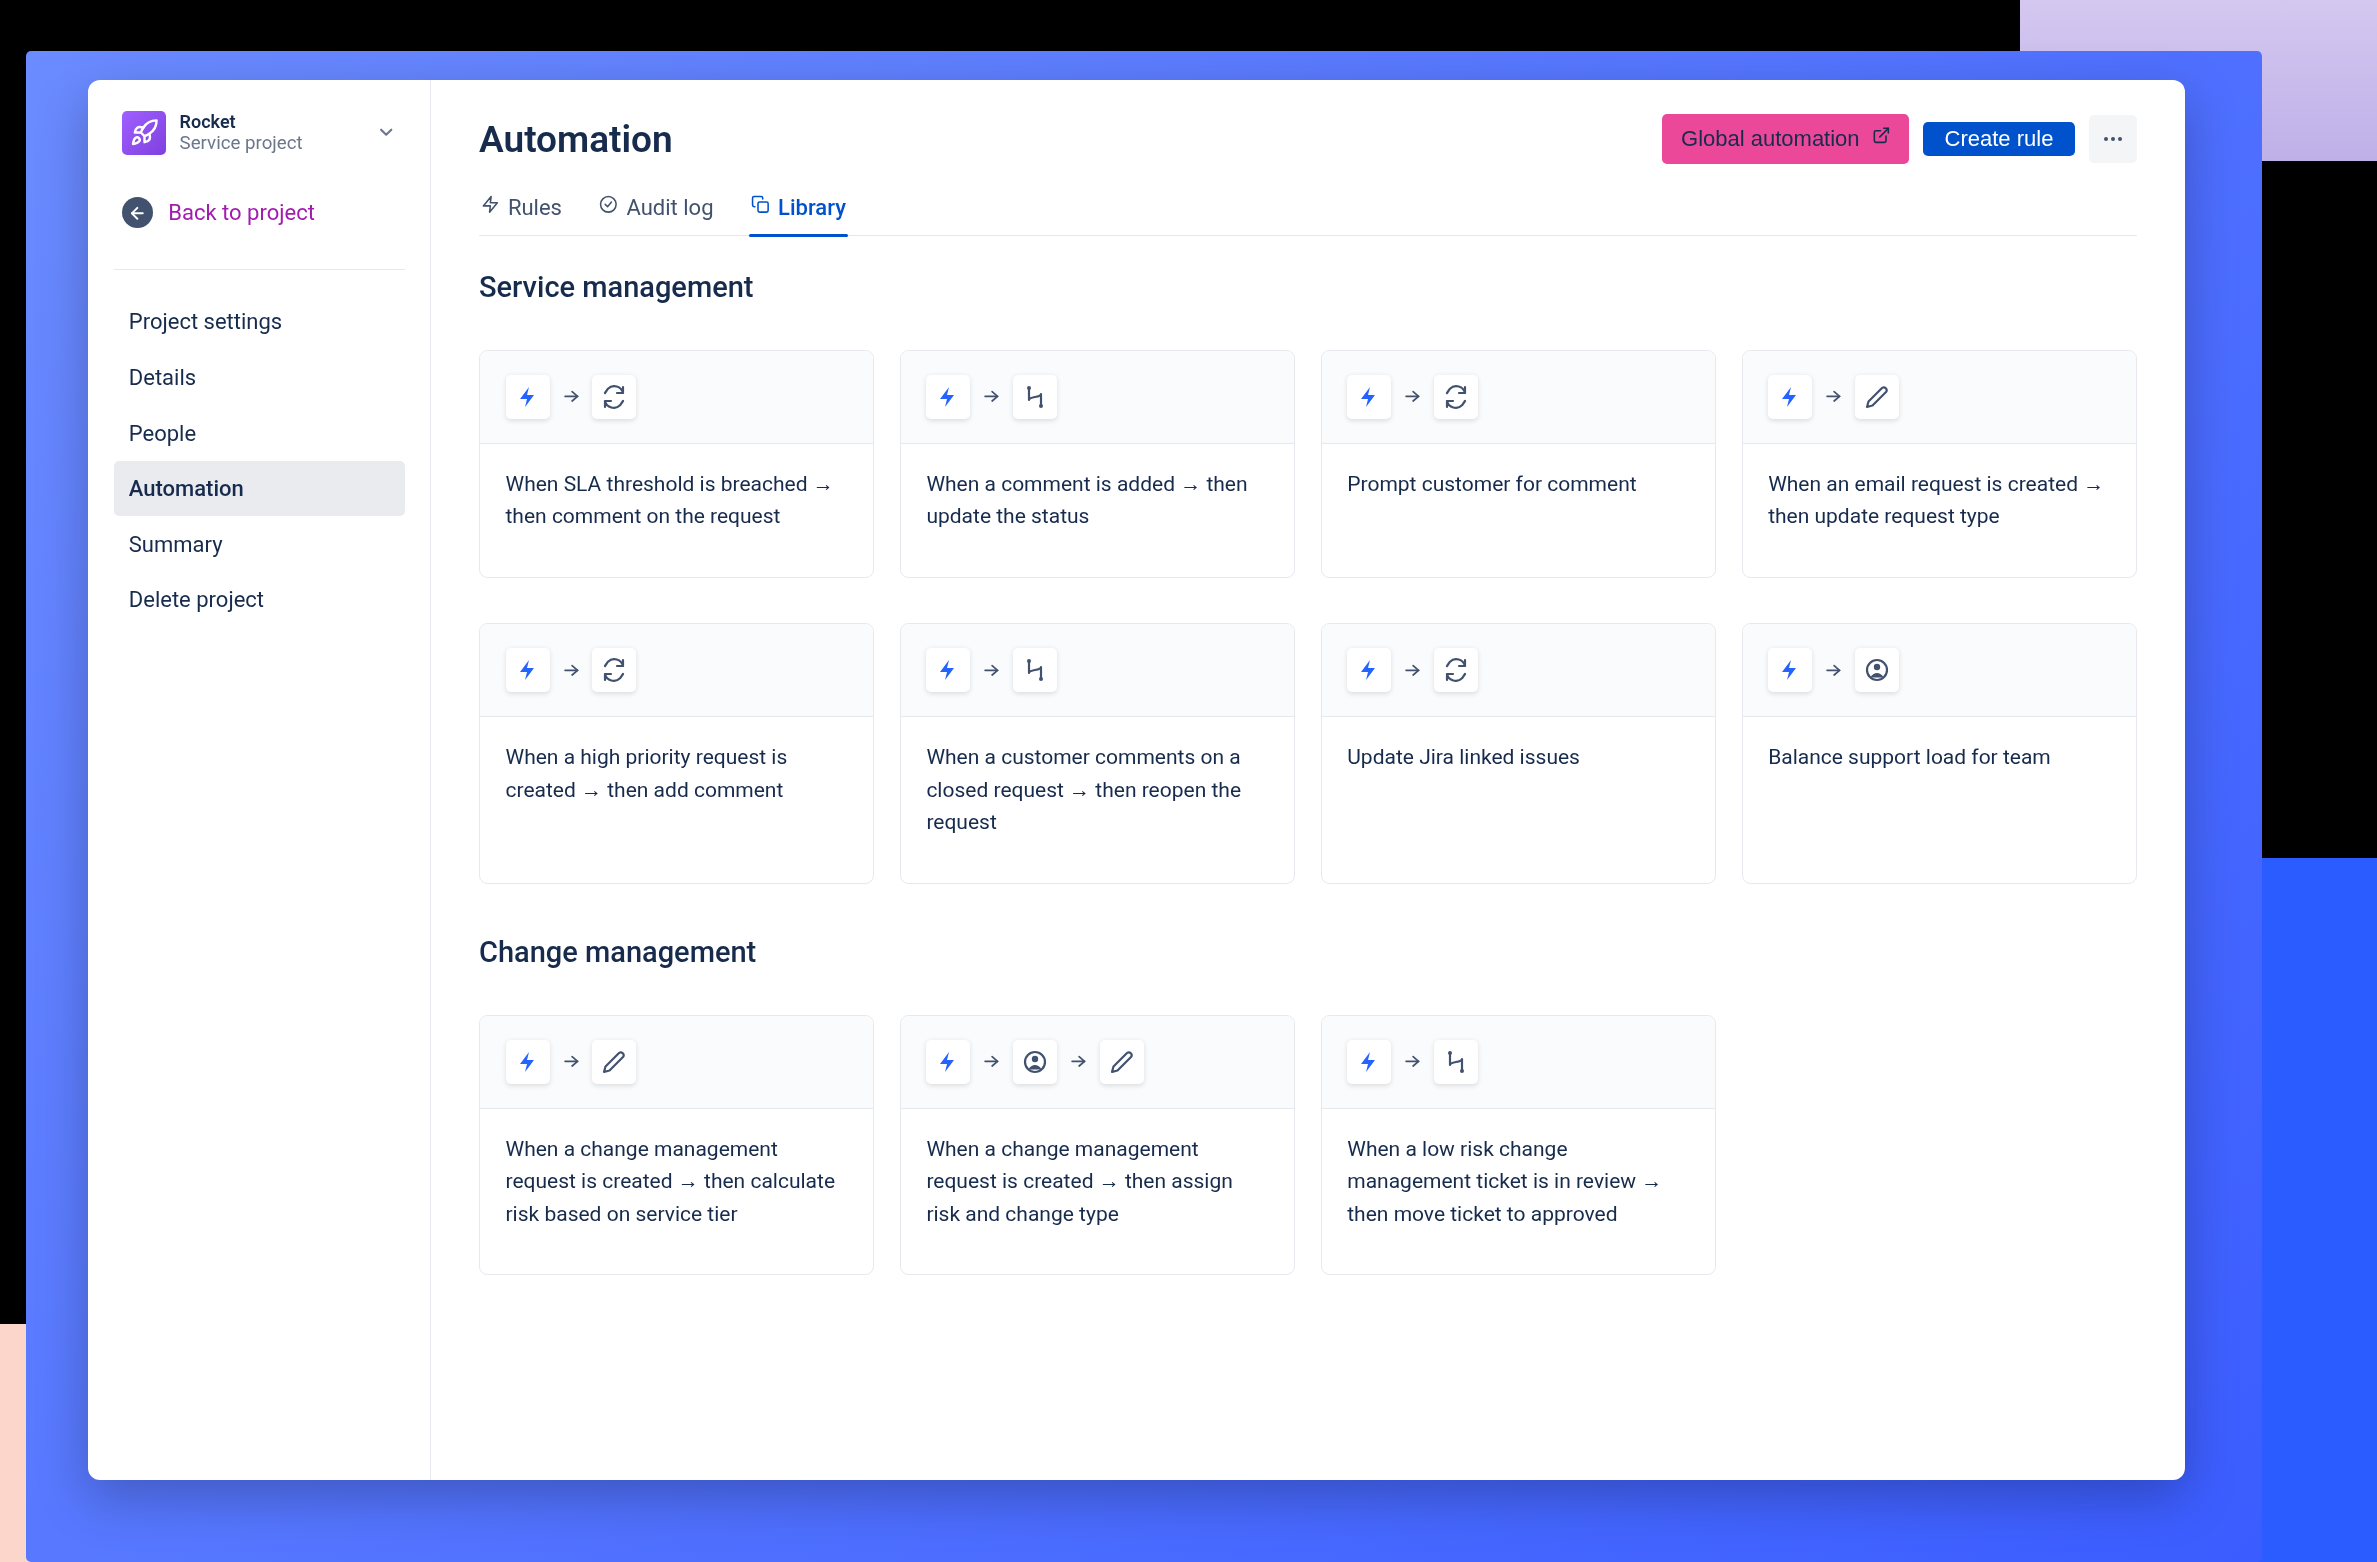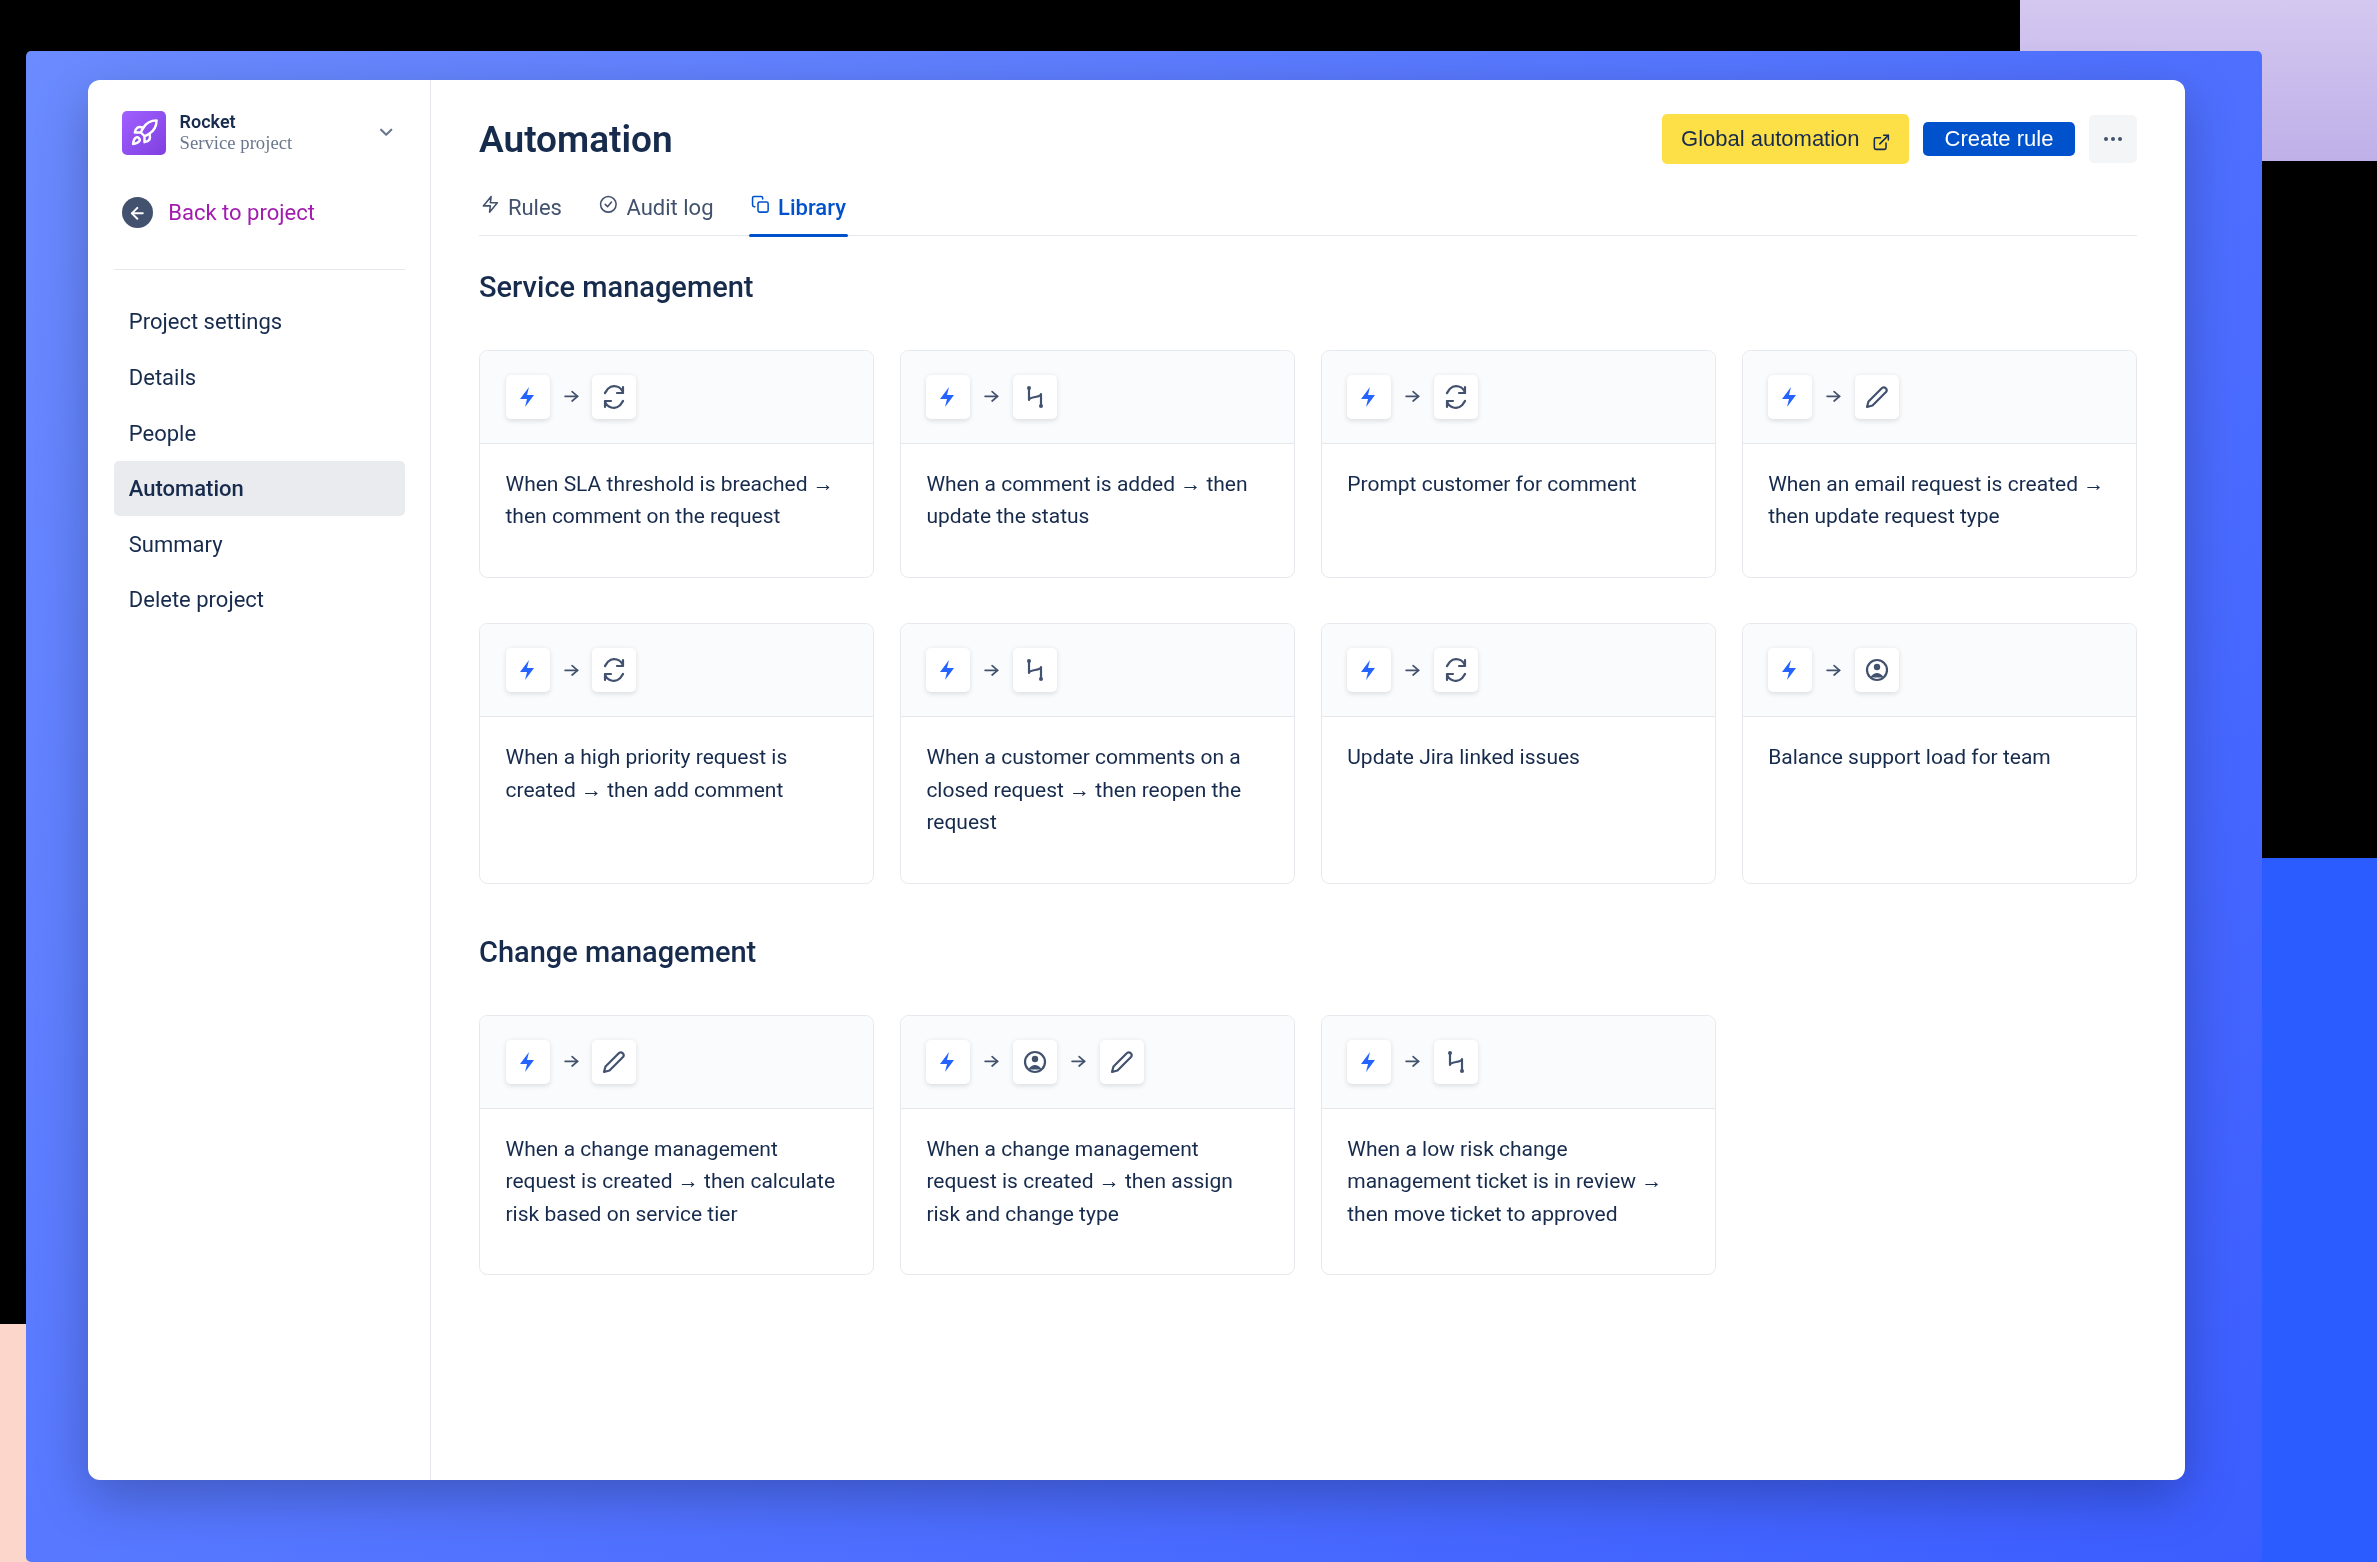--- a/index.html
+++ b/index.html
@@ -14,39 +14,39 @@
 
 .app-window { position: absolute; top: 80px; left: 88px; right: 192px; bottom: 82px; background: #fff; border-radius: 12px; box-shadow: 0 17px 51px rgba(0,0,0,0.25); display: flex; overflow: hidden; }
 
 
 .sidebar { width: 343px; border-right: 1.7px solid #e5e8ec; padding: 25.5px 25.5px 25.5px 25.5px; display: flex; flex-direction: column; }
 .project-header { display: flex; align-items: center; gap: 13.6px; padding: 5.1px 8.5px; border-radius: 5.1px; }
 .project-icon { width: 44px; height: 44px; border-radius: 5.1px; background: linear-gradient(135deg, #a060ff, #8040e0); display: flex; align-items: center; justify-content: center; flex-shrink: 0; }
 .project-rocket { color: #fff; }
 .project-meta { flex: 1; }
 .project-name { font-weight: 600; font-size: 18px; color: #172b4d; line-height: 1.2; }
-.project-subtitle { font-size: 18.7px; color: #6b778c; font-family: Liberation Serif, serif; }
+.project-subtitle { font-size: 18.7px; color: #6b778c; }
 .project-chevron { color: #6b778c; }
 
 .back-link { display: flex; align-items: center; gap: 15.3px; margin-top: 31px; padding: 6.8px 8.5px; }
 .back-icon { width: 31px; height: 31px; border-radius: 50%; background: #42526e; display: flex; align-items: center; justify-content: center; color: #fff; }
 .back-text { font-size: 22px; color: #a21caf; }
 
 .divider { height: 0.8px; background: #e5e8ec; margin: 34px 0 24px 0; }
 
 .nav-list { display: flex; flex-direction: column; gap: 0; }
 .nav-item { padding: 15.3px 15.3px; border-radius: 5.1px; font-size: 22px; color: #172b4d; cursor: pointer; }
 .nav-item.active { background: #e9ebee; font-weight: 500; }
 
 
 .main { flex: 1; padding: 34px 48px; overflow-y: auto; }
 .main-header { display: flex; align-items: center; justify-content: space-between; margin-bottom: 31px; }
 .page-title { font-size: 37px; font-weight: 600; color: #172b4d; }
 .header-actions { display: flex; align-items: center; gap: 13.6px; }
-.btn-subtle { background: #fde047; border: none; padding: 12px 18.7px; border-radius: 5.1px; font-size: 22px; color: #172b4d; display: flex; align-items: flex-end; gap: 12px; cursor: pointer; }
+.btn-subtle { background: #ec4899; border: none; padding: 12px 18.7px; border-radius: 5.1px; font-size: 22px; color: #172b4d; display: flex; align-items: flex-start; gap: 12px; cursor: pointer; }
 .btn-primary { background: #0052cc; border: none; padding: 4px 22px; border-radius: 5.1px; font-size: 22px; color: #fff; font-weight: 500; cursor: pointer; }
 .btn-icon { background: #f4f5f7; border: none; width: 48px; height: 48px; border-radius: 5.1px; display: flex; align-items: center; justify-content: center; cursor: pointer; color: #42526e; }
 
 
 .tabs { display: flex; gap: 34px; border-bottom: 1.7px solid #e5e8ec; margin-bottom: 34px; }
 .tab { display: flex; align-items: flex-start; gap: 8.5px; padding: 0 1.7px 15.3px 1.7px; font-size: 22px; color: #42526e; cursor: pointer; position: relative; }
 .tab.active { color: #0052cc; font-weight: 500; }
 .tab.active::after { content: ''; position: absolute; bottom: -1.7px; left: 0; right: 0; height: 3.4px; background: #0052cc; border-radius: 1.7px; }
 .tab-icon { display: inline-flex; }
 

